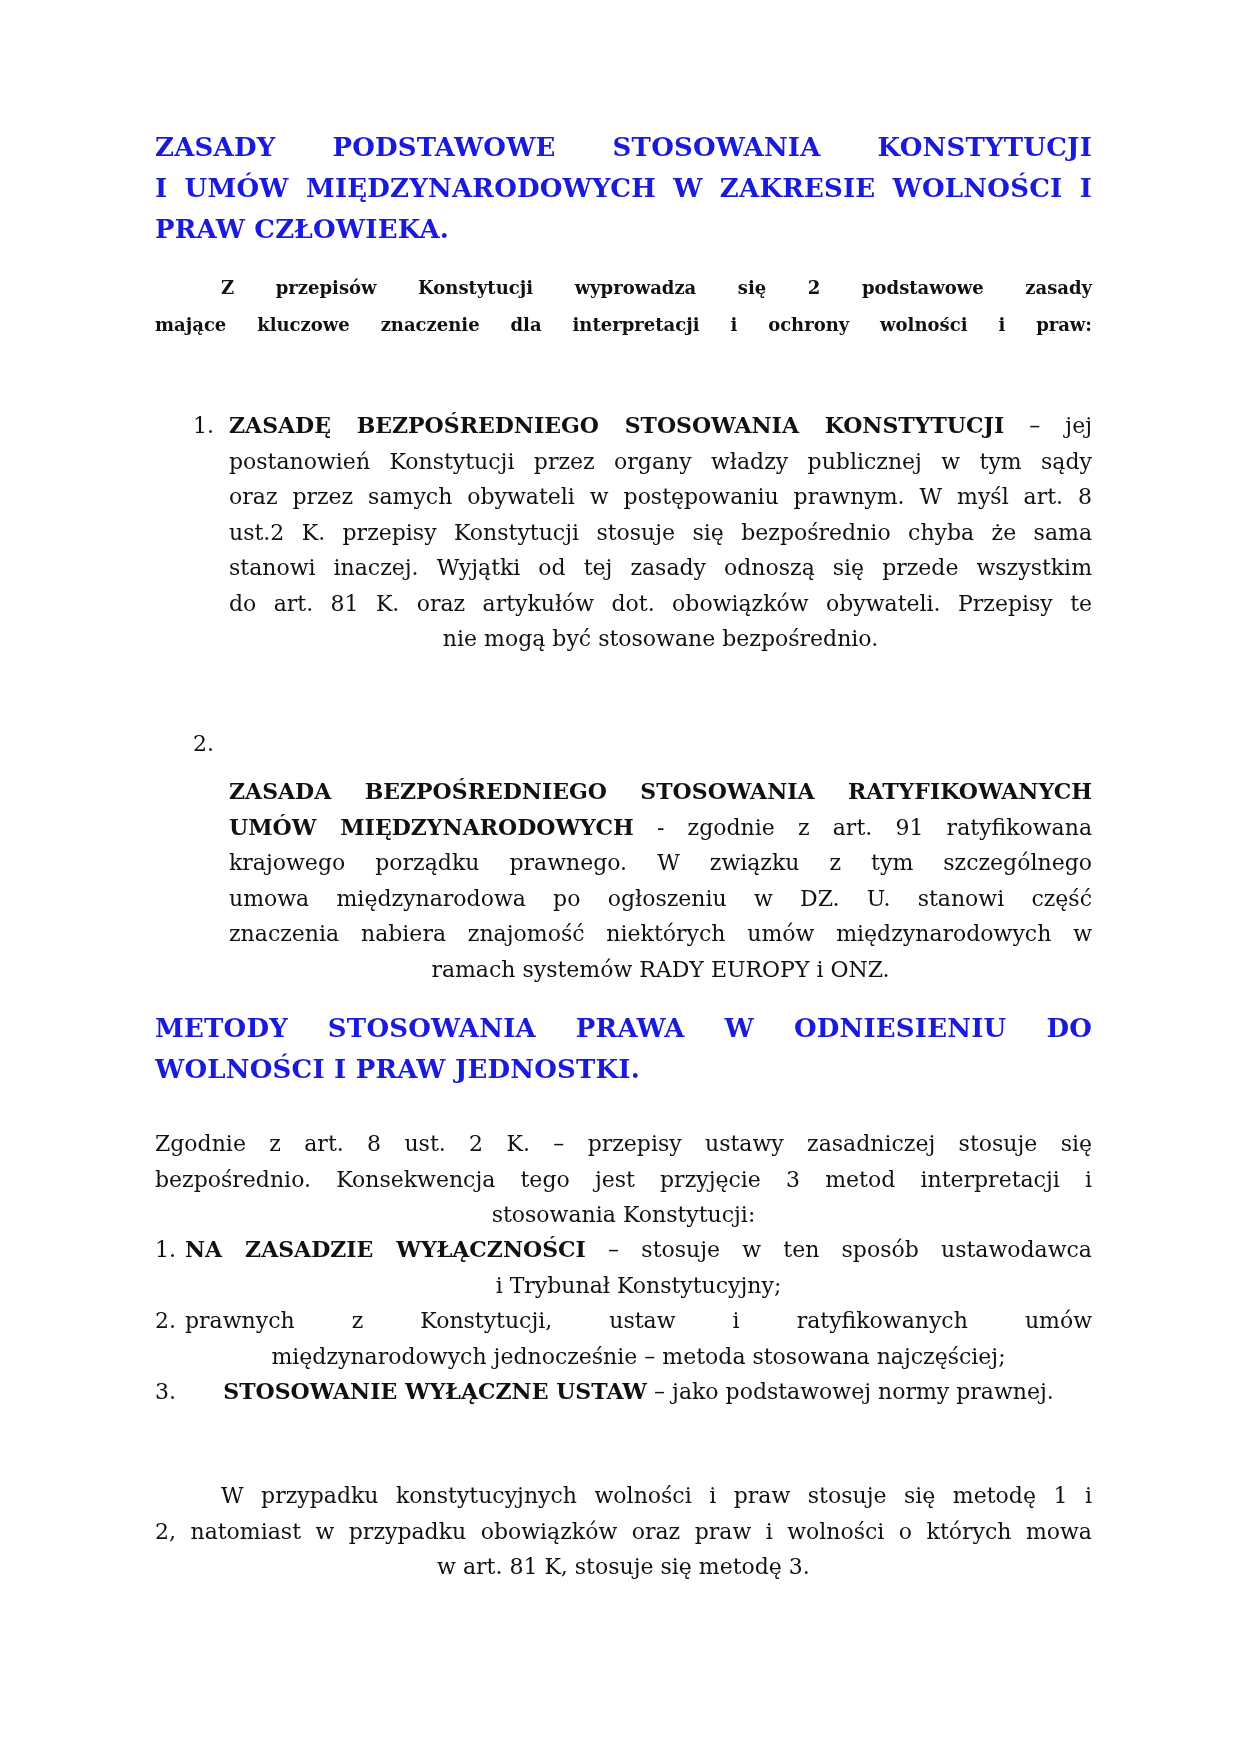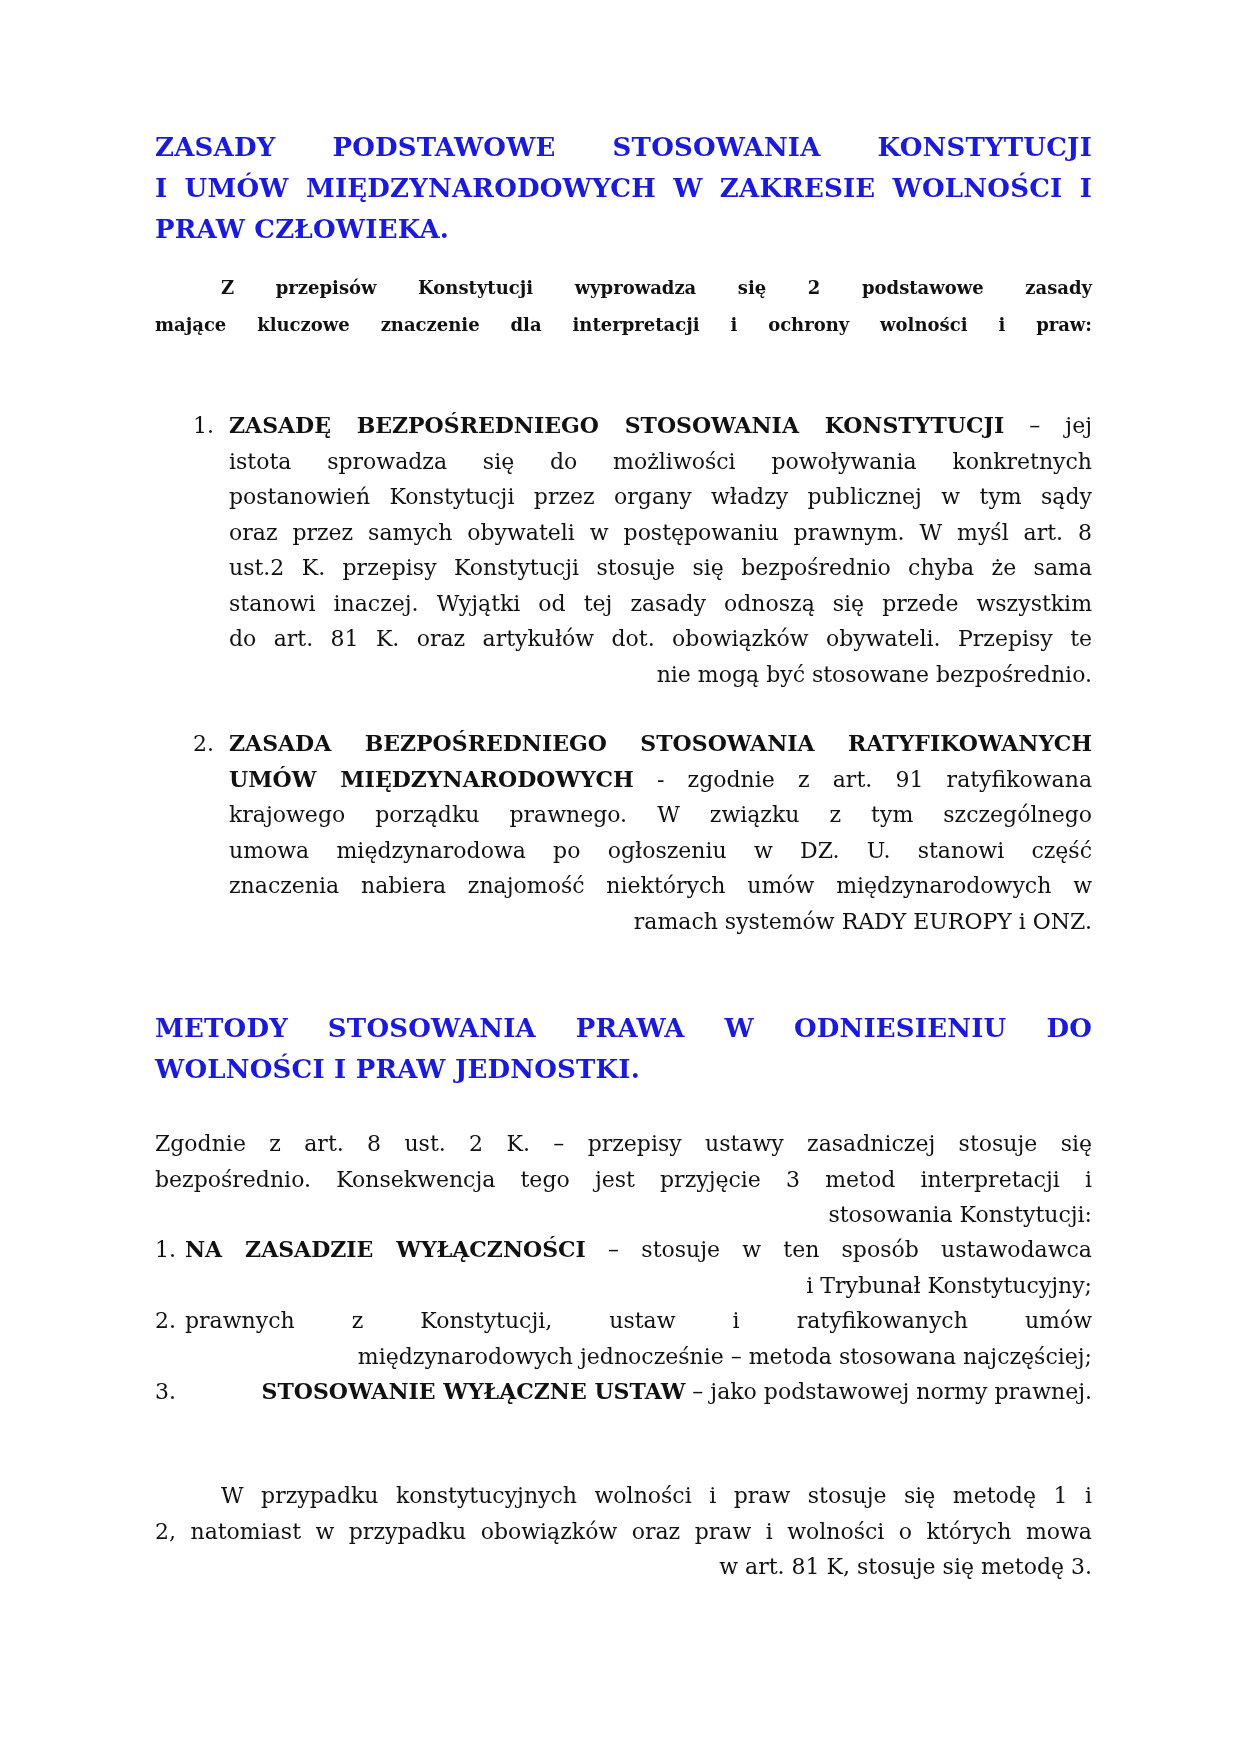--- a/index.html
+++ b/index.html
@@ -6,21 +6,21 @@
     body { width: 1240px; height: 1754px; position: relative; overflow: hidden; }
     .page { position: absolute; left: 0; top: 0; width: 1240px; height: 1754px; background: #fff; border-radius: 11px; }
     .text-block { position: absolute; left: 155px; width: 937px; font-family: "DejaVu Serif", serif; color: #111; }
     .heading { color: #1a1adb; font-weight: bold; font-size: 26px; line-height: 41px; text-align: justify; text-align-last: auto; letter-spacing: 0.2px; }
     .heading .line { display: block; text-align: justify; text-align-last: justify; }
     .heading .line.last { text-align-last: left; }
     .intro { font-weight: bold; font-size: 18px; line-height: 37px; }
     .intro .line { display: block; text-align: justify; text-align-last: justify; }
     .body { font-size: 22px; line-height: 35.5px; }
     .j { display: block; text-align: justify; text-align-last: justify; }
-    .l { display: block; text-align: right; }
+    .l { display: block; text-align: center; }
     .num { position: absolute; left: 0; }
     b { font-weight: bold; }
   </style>
 </head>
 <body>
 
 <div class="page">
 
   <div class="text-block heading" style="top:127px;">
     <span class="line">ZASADY PODSTAWOWE STOSOWANIA KONSTYTUCJI</span>
@@ -30,33 +30,32 @@
 
   <div class="text-block intro" style="top:269px;">
     <span class="line" style="padding-left:66px;">Z przepisów Konstytucji wyprowadza się 2 podstawowe zasady</span>
     <span class="line">mające kluczowe znaczenie dla interpretacji i ochrony wolności i praw:</span>
   </div>
 
   <div class="text-block body" style="top:408px; left:193px; width:899px;">
     <span class="num" style="left:0;">1.</span>
     <div style="margin-left:36px;">
       <span class="j"><b>ZASADĘ BEZPOŚREDNIEGO STOSOWANIA KONSTYTUCJI</b><span> – jej</span></span>
-      <span class="j">istota sprowadza się do możliwości powoływania konkretnych</span>
       <span class="j">postanowień Konstytucji przez organy władzy publicznej w tym sądy</span>
       <span class="j">oraz przez samych obywateli w postępowaniu prawnym. W myśl art. 8</span>
       <span class="j">ust.2 K. przepisy Konstytucji stosuje się bezpośrednio chyba że sama</span>
       <span class="j">stanowi inaczej. Wyjątki od tej zasady odnoszą się przede wszystkim</span>
       <span class="j">do art. 81 K. oraz artykułów dot. obowiązków obywateli. Przepisy te</span>
       <span class="l">nie mogą być stosowane bezpośrednio.</span>
     </div>
   </div>
 
   <div class="text-block body" style="top:726px; left:193px; width:899px;">
     <span class="num" style="left:0;">2.</span>
-    <div style="margin-left:36px;">
+    <div style="margin-left:36px;margin-top:48px;">
       <span class="j"><b>ZASADA BEZPOŚREDNIEGO STOSOWANIA RATYFIKOWANYCH</b></span>
       <span class="j"><b>UMÓW MIĘDZYNARODOWYCH</b><span> -  zgodnie z art. 91 ratyfikowana</span></span>
       <span class="j">krajowego porządku prawnego. W związku z tym szczególnego</span>
       <span class="j">umowa międzynarodowa po ogłoszeniu w DZ. U. stanowi część</span>
       <span class="j">znaczenia nabiera znajomość niektórych umów międzynarodowych w</span>
       <span class="l">ramach systemów  RADY EUROPY i ONZ.</span>
     </div>
   </div>
 
   <div class="text-block heading" style="top:1008px;">

